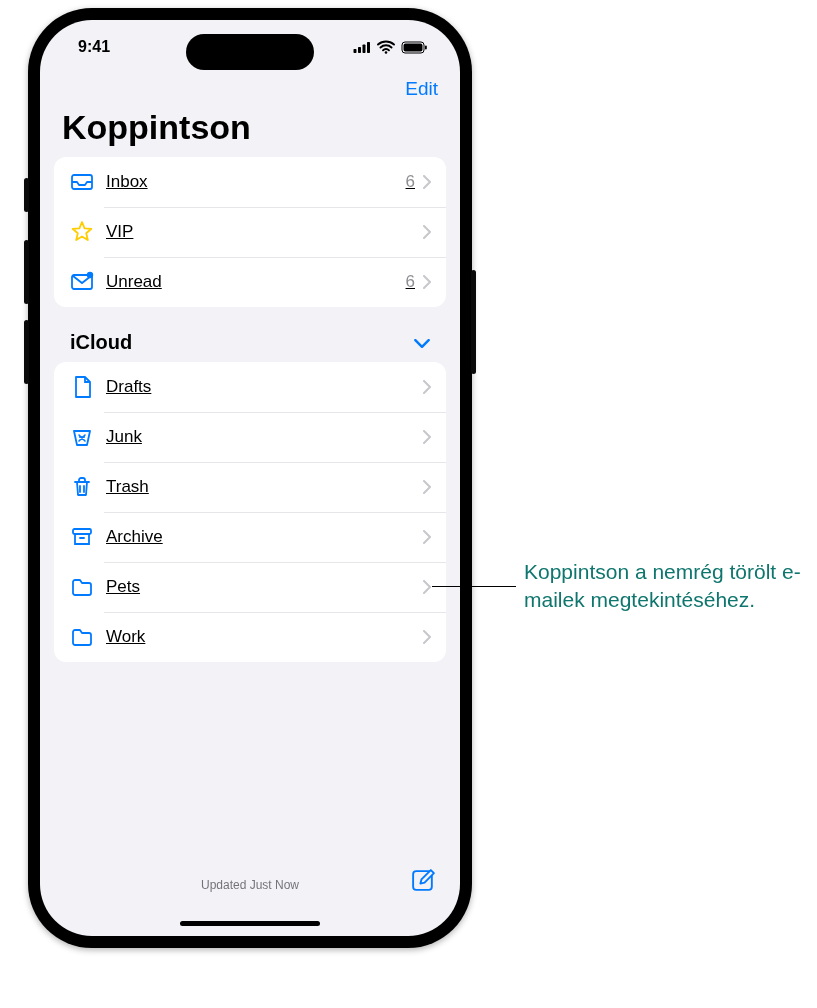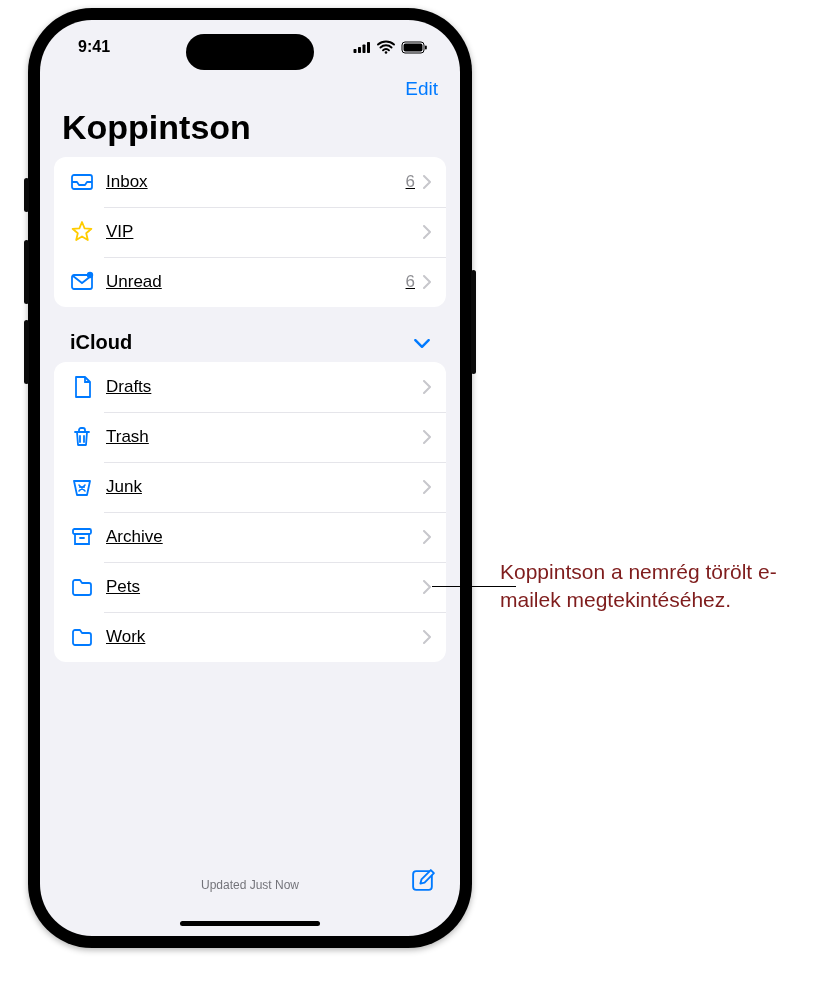--- a/index.html
+++ b/index.html
@@ -197,25 +197,25 @@
       position: absolute;
       top: 586px;
       left: 432px;
       width: 84px;
       height: 1px;
       background: #000;
     }
     .callout-text {
       position: absolute;
       top: 558px;
-      left: 500px;
+      left: 524px;
       width: 280px;
       font-size: 21px;
       line-height: 1.35;
-      color: #7f1d1d;
+      color: #0f766e;
     }
   </style>
 </head>
 <body>
 
 <svg width="0" height="0" style="position:absolute">
   <defs>
     <g id="chev">
         <path d="M1 1l6 6-6 6" fill="none" stroke="currentColor" stroke-width="2" stroke-linecap="round" stroke-linejoin="round"></path>
       </g>
@@ -377,37 +377,37 @@
             <span class="row-label">Drafts</span>
             <span class="chevron">
               <svg width="9" height="14" viewBox="0 0 9 14">
                 <use href="#chev"></use>
               </svg>
             </span>
           </div>
           <div class="row">
             <span class="row-icon">
               <svg width="24" height="24" viewBox="0 0 24 24">
+                <use href="#junk-icon"></use>
+              </svg>
+            </span>
+            <span class="row-label">Junk</span>
+            <span class="chevron">
+              <svg width="9" height="14" viewBox="0 0 9 14">
+                <use href="#chev"></use>
+              </svg>
+            </span>
+          </div>
+          <div class="row">
+            <span class="row-icon">
+              <svg width="24" height="24" viewBox="0 0 24 24">
                 <use href="#trash-icon"></use>
               </svg>
             </span>
             <span class="row-label">Trash</span>
-            <span class="chevron">
-              <svg width="9" height="14" viewBox="0 0 9 14">
-                <use href="#chev"></use>
-              </svg>
-            </span>
-          </div>
-          <div class="row">
-            <span class="row-icon">
-              <svg width="24" height="24" viewBox="0 0 24 24">
-                <use href="#junk-icon"></use>
-              </svg>
-            </span>
-            <span class="row-label">Junk</span>
             <span class="chevron">
               <svg width="9" height="14" viewBox="0 0 9 14">
                 <use href="#chev"></use>
               </svg>
             </span>
           </div>
           <div class="row">
             <span class="row-icon">
               <svg width="24" height="24" viewBox="0 0 24 24">
                 <use href="#archive-icon"></use>

